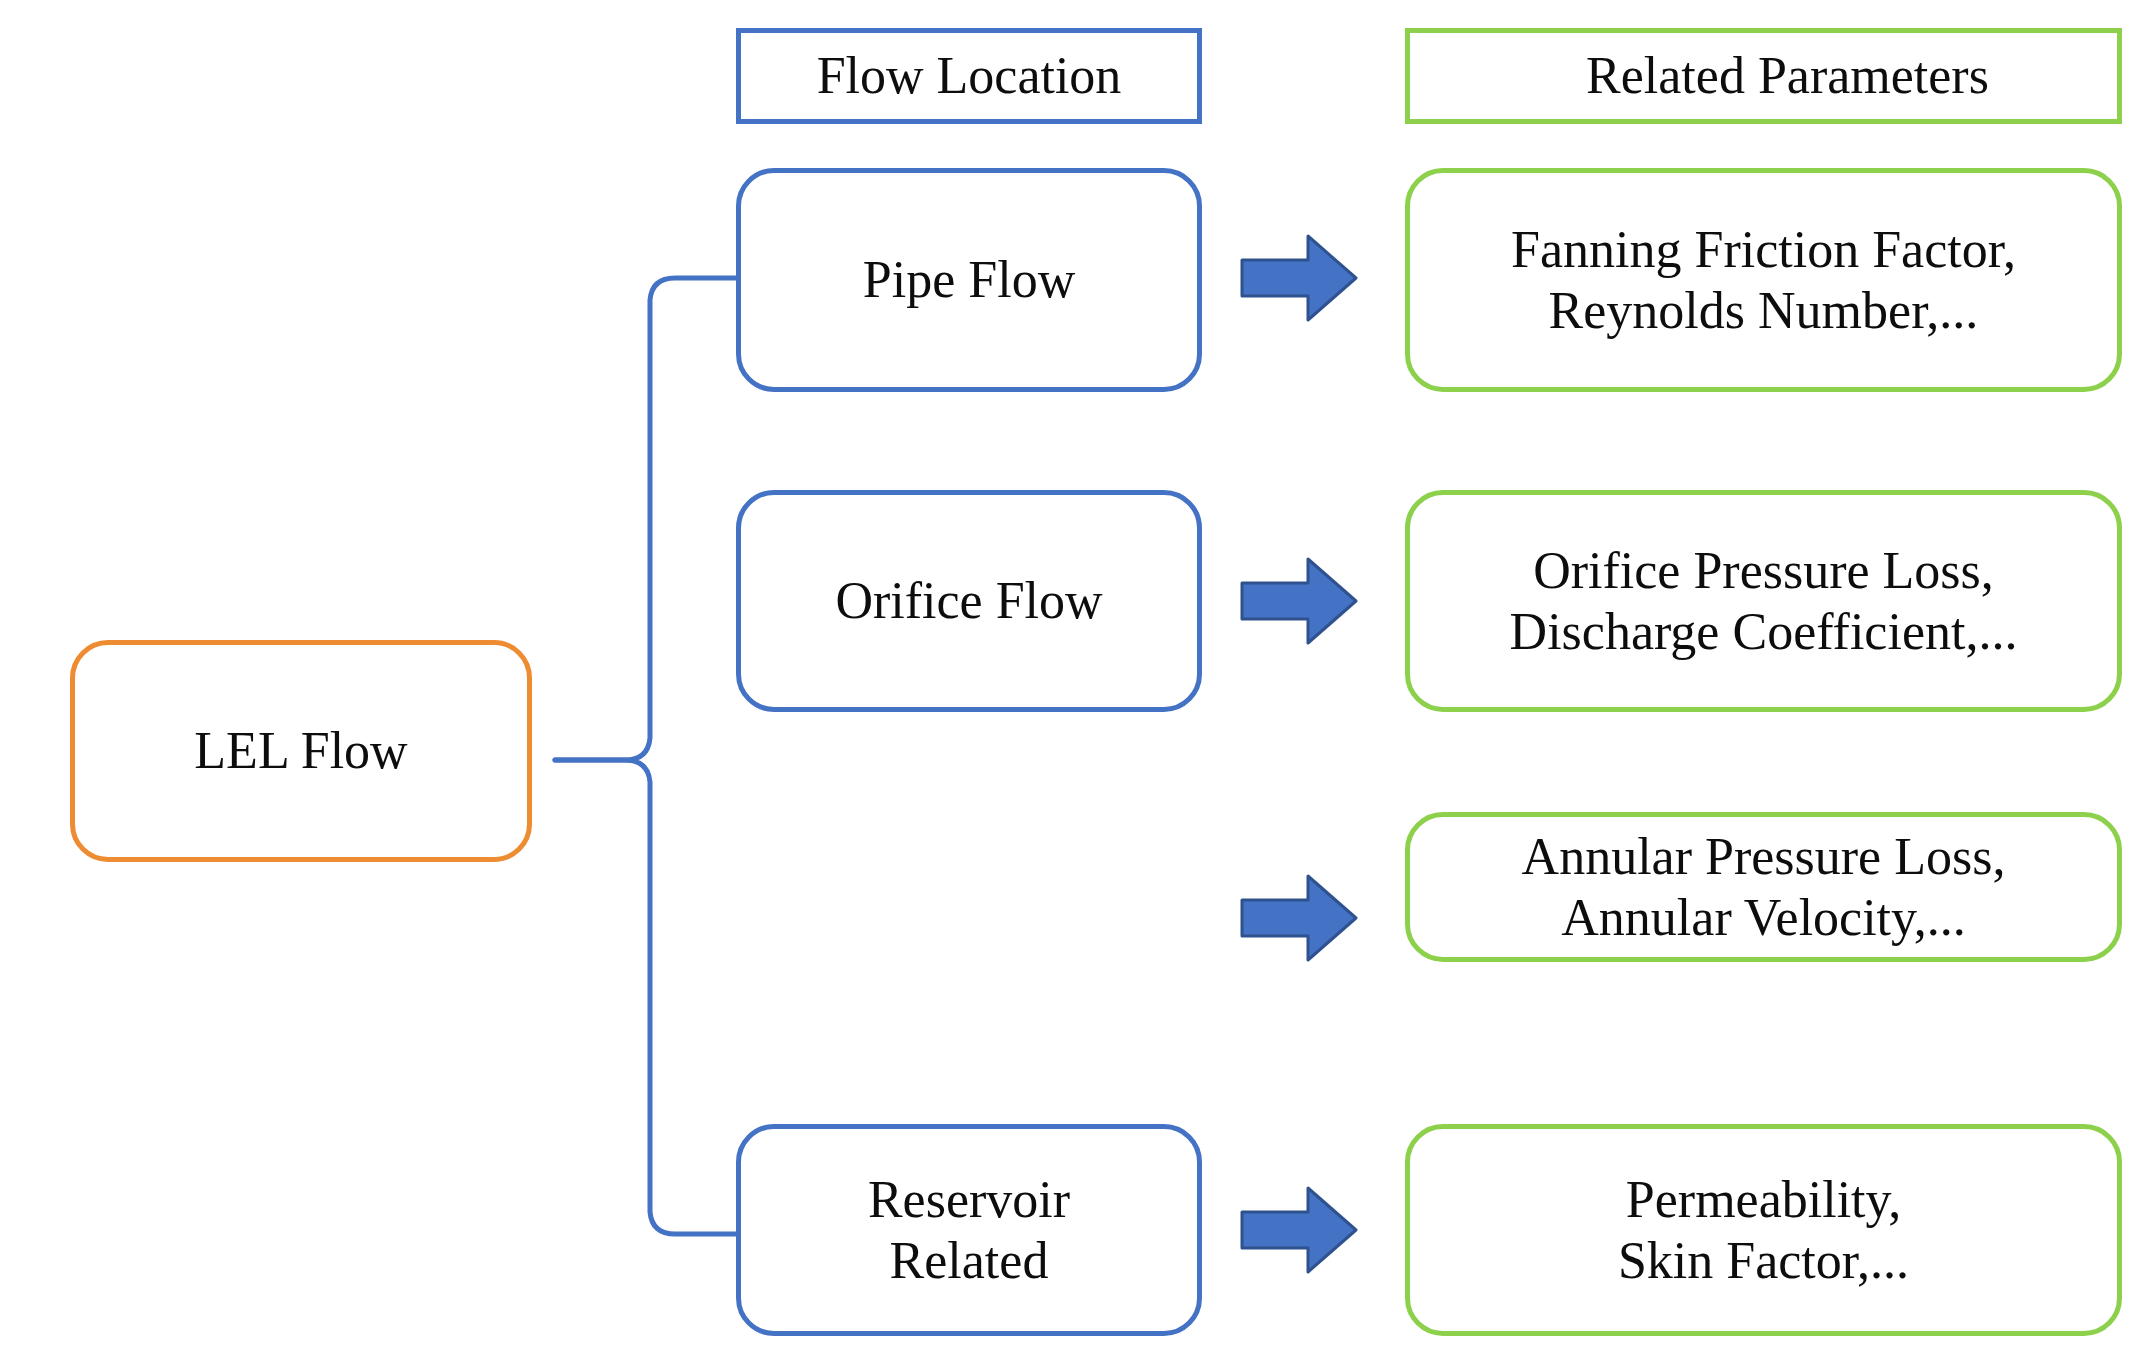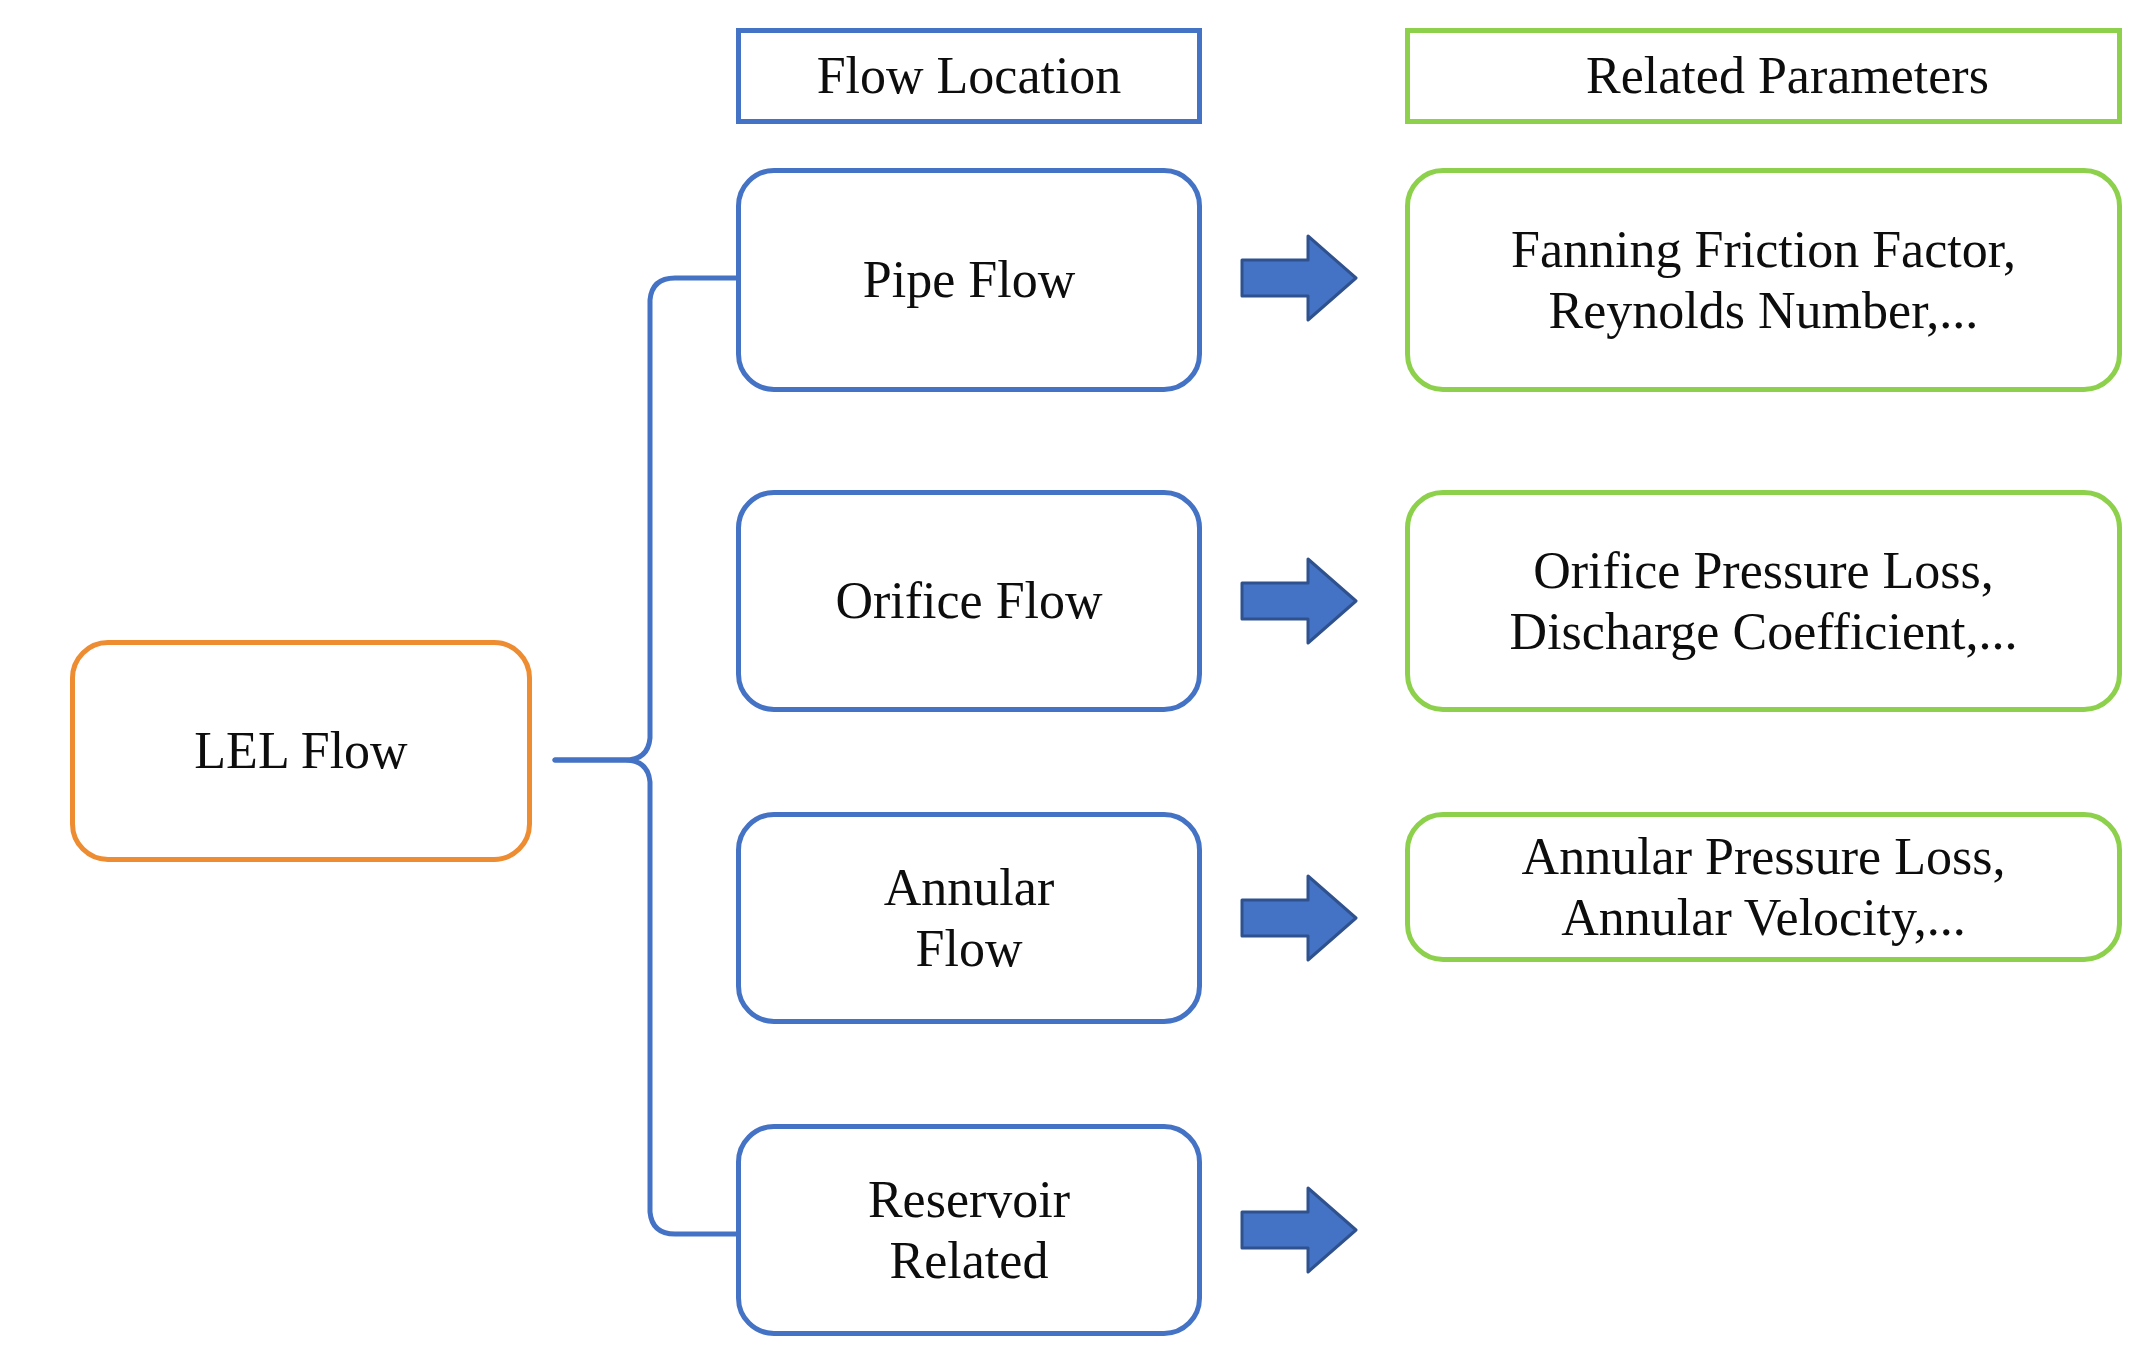--- a/index.html
+++ b/index.html
@@ -137,26 +137,20 @@
     </svg>
   </div>
 
   <div class="box node node-green" style="left:1405px; top:490px; width:717px; height:222px;">
     <span class="txt">
       <span>Orifice Pressure Loss,</span><br>
       <span>Discharge Coefficient,...</span>
     </span>
   </div>
 
-  <div class="box node node-blue" style="left:736px; top:812px; width:466px; height:212px;">
-    <span class="txt">
-      <span>Annular</span><br>
-      <span>Flow</span>
-    </span>
-  </div>
 
   <div class="arrow" style="left:1240px; top:872px;">
     <svg viewBox="0 0 118 92">
       <path d="M 2 28 L 68 28 L 68 4 L 116 46 L 68 88 L 68 64 L 2 64 Z" fill="#4472c4" stroke="#2f528f" stroke-width="3" stroke-linejoin="round"></path>
     </svg>
   </div>
 
   <div class="box node node-green" style="left:1405px; top:812px; width:717px; height:150px;">
     <span class="txt">
       <span>Annular Pressure Loss,</span><br>
@@ -170,14 +164,20 @@
       <span>Related</span>
     </span>
   </div>
 
   <div class="arrow" style="left:1240px; top:1184px;">
     <svg viewBox="0 0 118 92">
       <path d="M 2 28 L 68 28 L 68 4 L 116 46 L 68 88 L 68 64 L 2 64 Z" fill="#4472c4" stroke="#2f528f" stroke-width="3" stroke-linejoin="round"></path>
     </svg>
   </div>
 
+  <div class="box node node-green" style="left:1405px; top:1124px; width:717px; height:212px;">
+    <span class="txt">
+      <span>Permeability,</span><br>
+      <span>Skin Factor,...</span>
+    </span>
+  </div>
 
 </div>
 
 </body></html>

